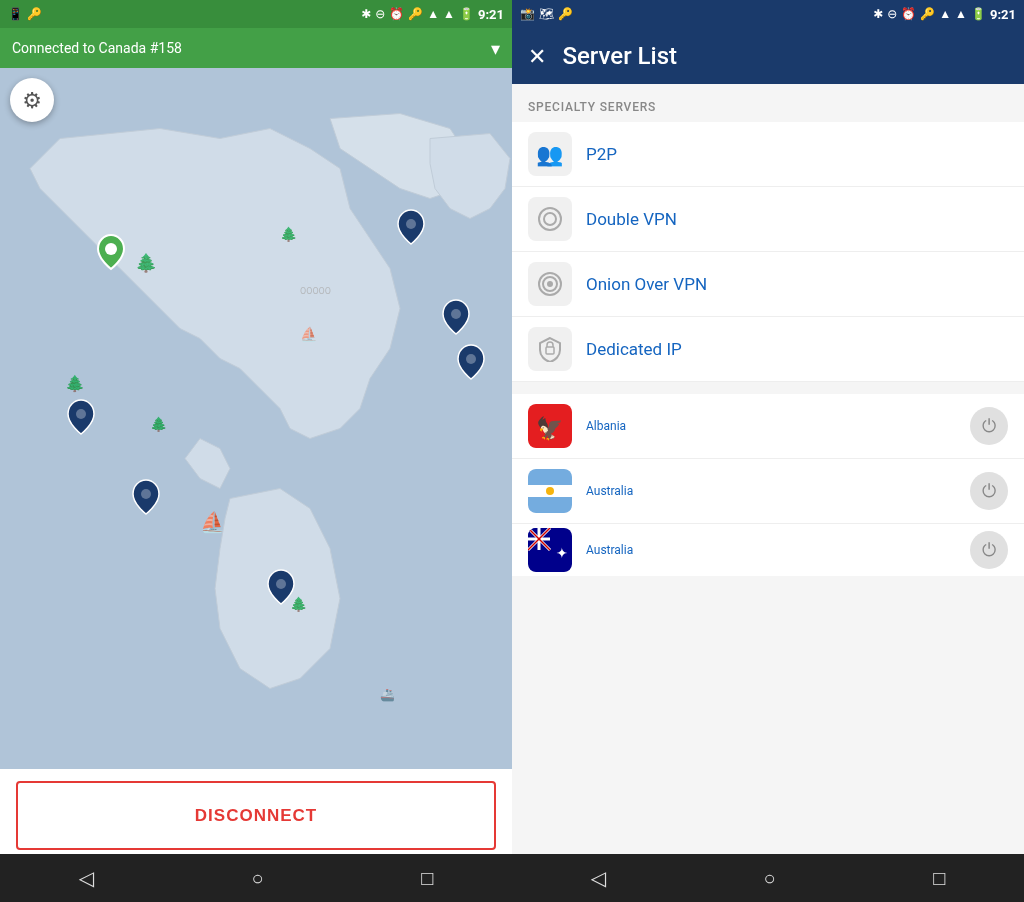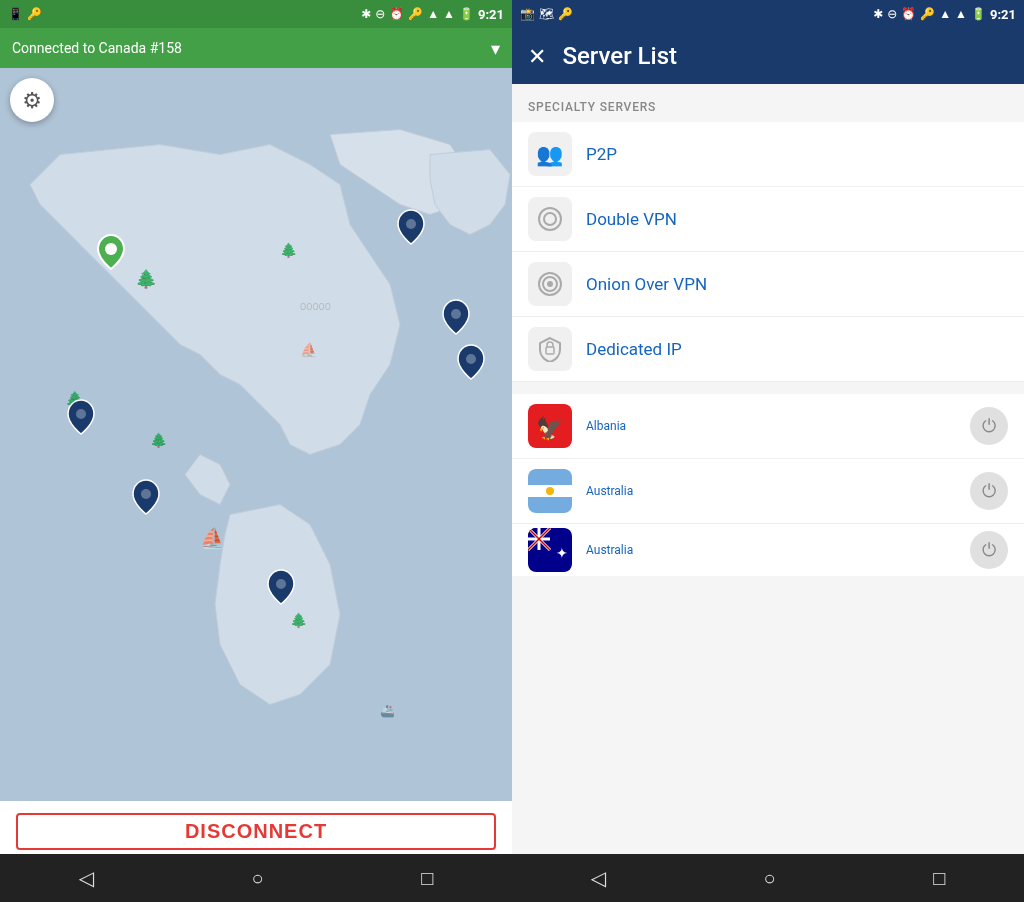--- a/index.html
+++ b/index.html
@@ -121,26 +121,26 @@
     }
 
     
     .bottom-area {
       background: white;
       padding: 12px 16px 8px;
     }
 
     .disconnect-btn {
       width: 100%;
-      height: 37px;
+      height: 69px;
       border: 2px solid #e53935;
       background: white;
       border-radius: 4px;
       color: #e53935;
-      font-size: 20px;
+      font-size: 17px;
       font-weight: bold;
       letter-spacing: 1px;
       cursor: pointer;
     }
 
     .browse-row {
       display: flex;
       align-items: center;
       justify-content: space-between;
       margin-top: 12px;

